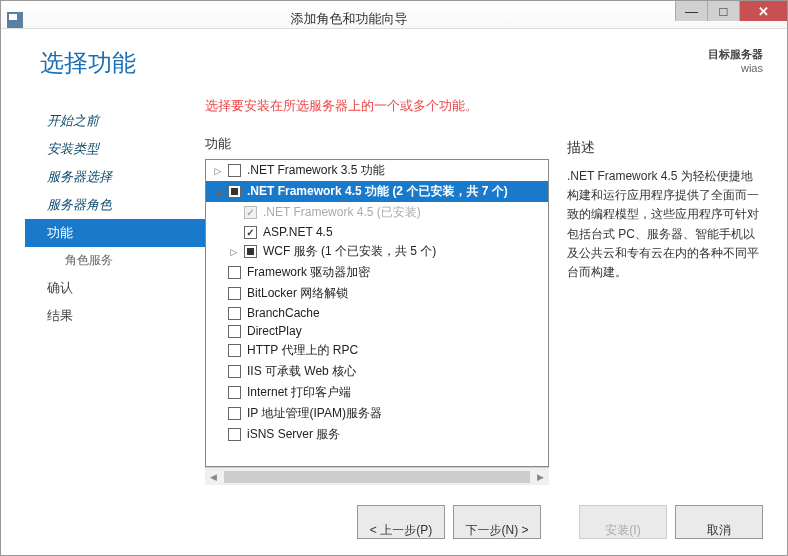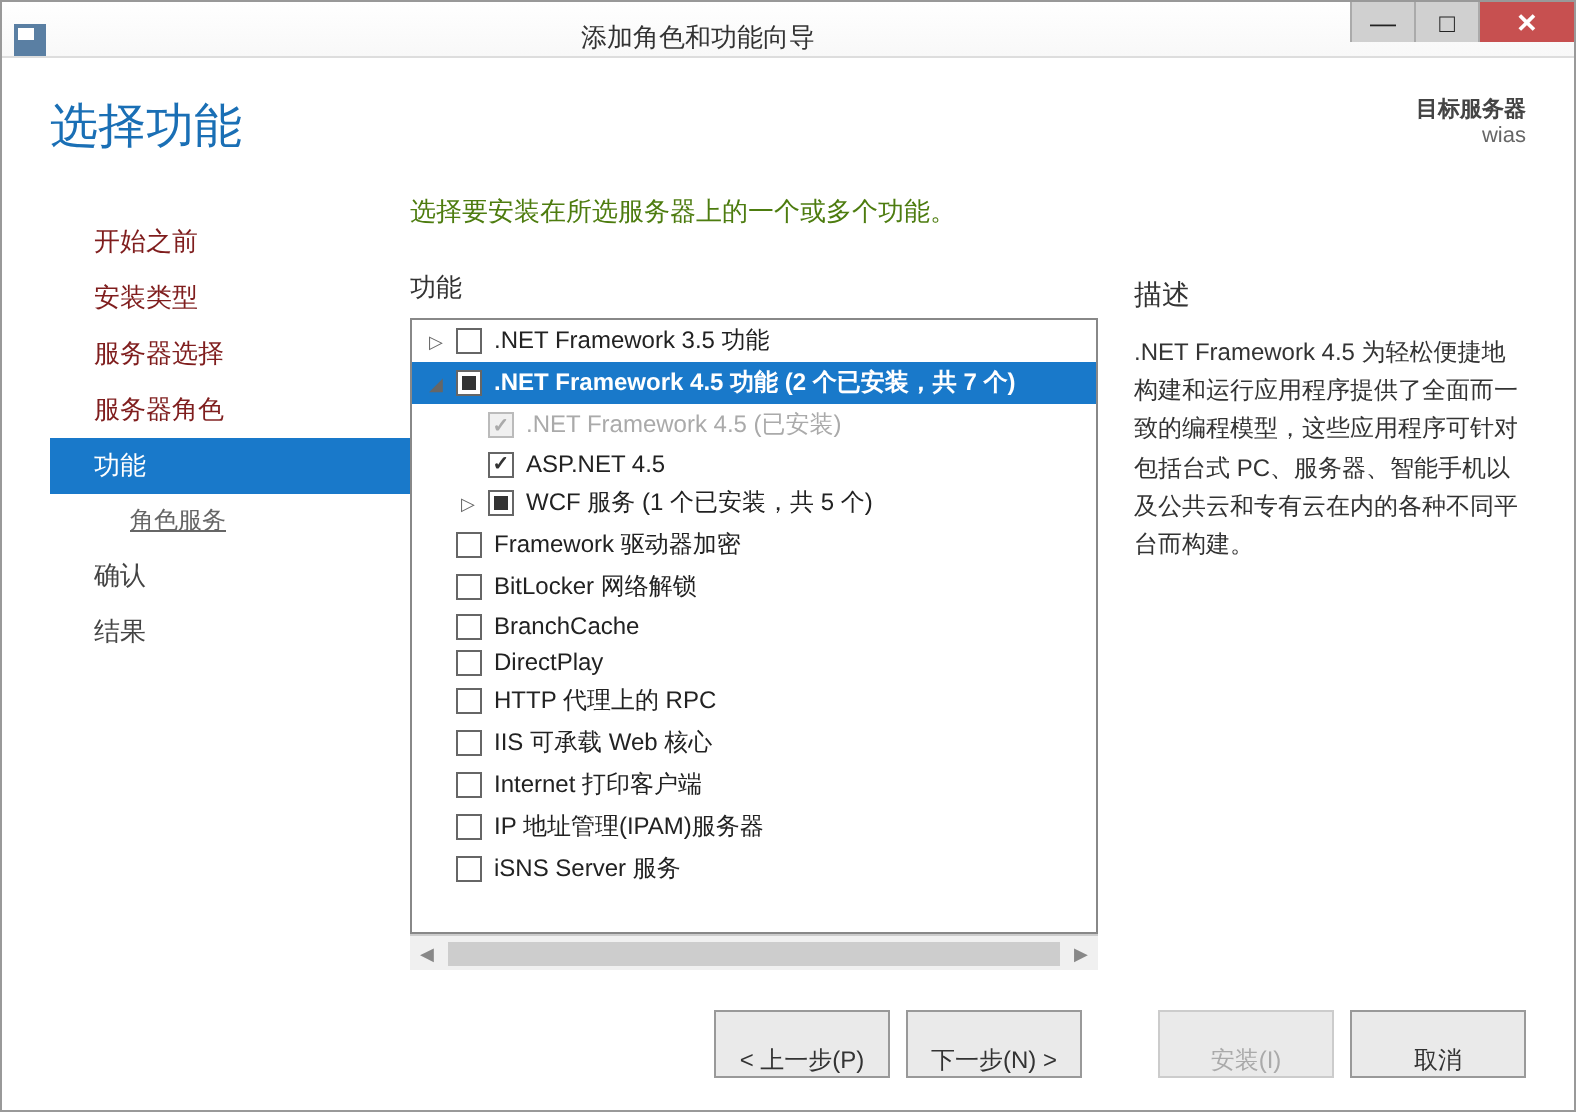--- a/index.html
+++ b/index.html
@@ -12,39 +12,39 @@
     .titlebar-icon::after { content: ""; position: absolute; top: 2px; left: 2px; width: 8px; height: 6px; background: #fff; }
     .titlebar-title { flex: 1; text-align: center; font-size: 13px; color: #333; }
     .titlebar-buttons { display: flex; height: 100%; }
     .titlebar-btn { width: 32px; height: 20px; display: flex; align-items: center; justify-content: center; font-size: 13px; border-left: 1px solid #aaa; background: #d6d6d6; }
     .titlebar-btn.minimize { background: #d0d0d0; color:#222; }
     .titlebar-btn.maximize { background: #d0d0d0; color:#222; }
     .titlebar-btn.close { background: #c75050; color: #fff; width: 48px; font-weight: bold; }
     
     .content { flex: 1; display: flex; flex-direction: column; }
     
-    .header-row { display: flex; padding: 18px 24px 0 24px; gap: 48px; }
+    .header-row { display: flex; padding: 18px 24px 0 39px; gap: 48px; }
     .page-heading { font-size: 24px; color: #1a6fb5; font-weight: 300; flex: 1; }
     .target-info { text-align: right; font-size: 11px; color: #555; }
     .target-label { font-weight: bold; color: #444; }
     .target-name { color: #666; }
     
     .body-area { flex: 1; display: flex; padding: 18px 24px 0 24px; min-height: 0; }
     
     .sidebar { width: 180px; padding-top: 10px; }
     .sidebar-item { padding: 5px 10px 5px 22px; color: #444; font-size: 13px; cursor: pointer; }
     .sidebar-item.active { background: #1979ca; color: #fff; }
-    .sidebar-item.sub { padding-left: 40px; font-size: 12px; color: #666; text-decoration: underline; }
-    .sidebar-item.done { color: #7f1d1d; }
+    .sidebar-item.sub { padding-left: 40px; font-size: 12px; color: #666; }
+    .sidebar-item.done { color: #0c4a6e; font-style: italic; }
     
     .main { flex: 1; display: flex; min-width: 0; }
     .main-left { flex: 1; display: flex; flex-direction: column; min-width: 0; padding-right: 18px; }
     .main-right { width: 196px; }
     
-    .instruction { color: #4d7c0f; font-size: 13px; margin-bottom: 20px; }
+    .instruction { color: #ef4444; font-size: 13px; margin-bottom: 20px; }
     .section-label { font-size: 13px; color: #333; margin-bottom: 6px; }
     
     .tree-box { border: 1px solid #888; height: 308px; overflow-y: scroll; overflow-x: hidden; background: #fff; position: relative; }
     .tree-item { display: flex; align-items: center; padding: 2px 4px; white-space: nowrap; font-size: 12px; }
     .tree-expand { width: 12px; height: 12px; margin-right: 4px; display: inline-flex; align-items: center; justify-content: center; font-size: 9px; color: #666; cursor: pointer; }
     .tree-checkbox { width: 13px; height: 13px; border: 1px solid #666; margin-right: 6px; display: inline-flex; align-items: center; justify-content: center; font-size: 10px; cursor: pointer; background: #fff; }
     .tree-checkbox.checked::after { content: "✓"; color: #333; font-weight: bold; }
     .tree-checkbox.partial::after { content: ""; width: 7px; height: 7px; background: #333; display: block; }
     .tree-checkbox.disabled { border-color: #bbb; background: #f0f0f0; }
     .tree-checkbox.disabled.checked::after { color: #aaa; }

